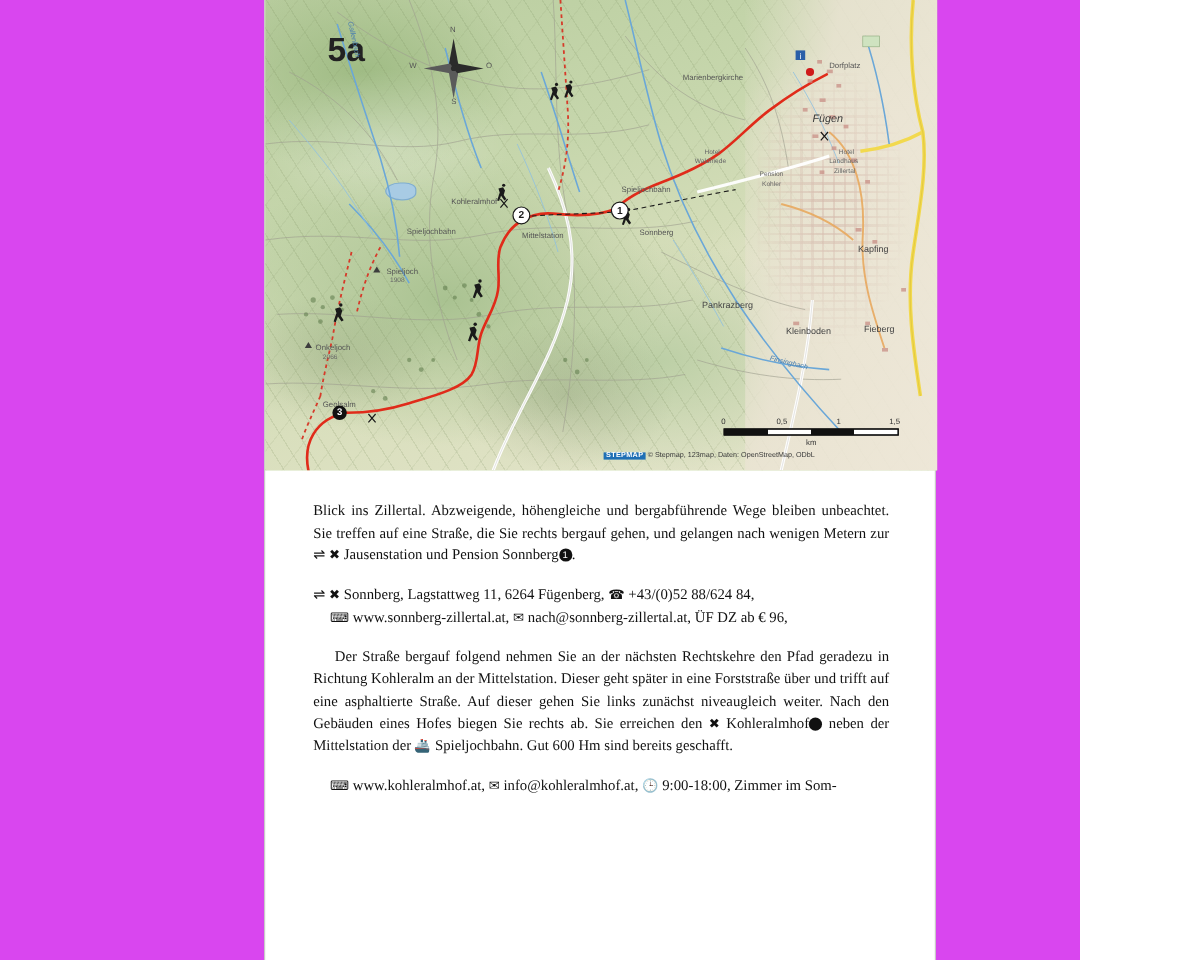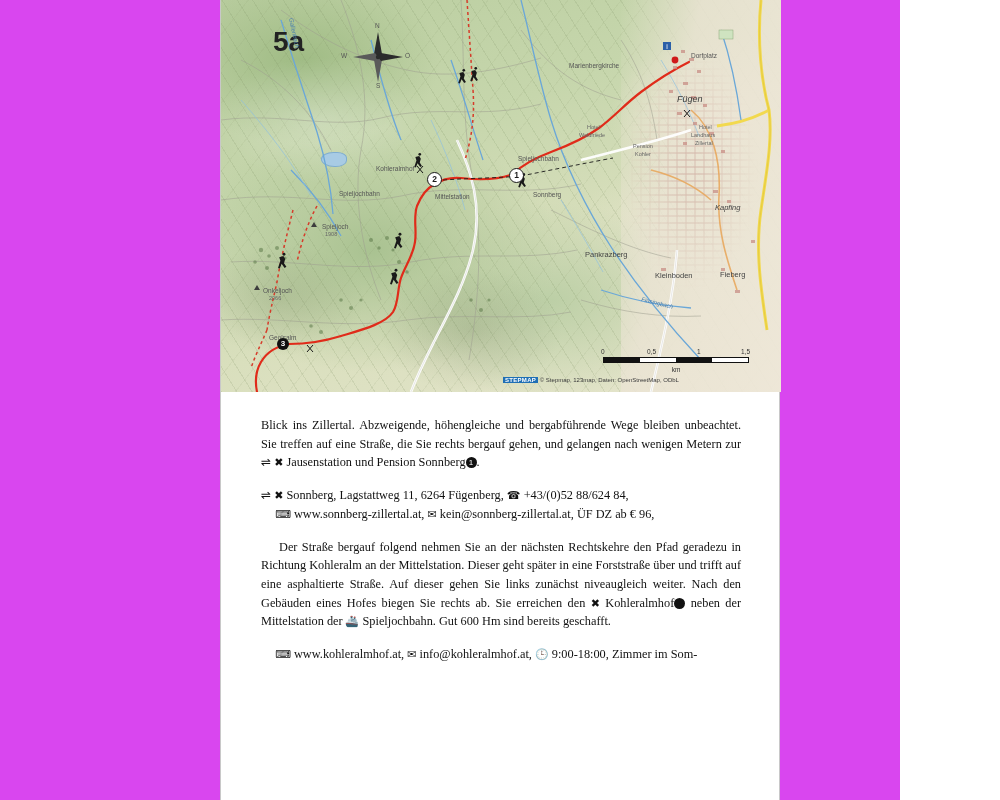--- a/index.html
+++ b/index.html
@@ -444,21 +444,21 @@
       <span class="map-label lbl-tiny" style="left:478px; top:124px;">Hotel</span>
       <span class="map-label lbl-tiny" style="left:470px; top:132px;">Landhaus</span>
       <span class="map-label lbl-tiny" style="left:474px; top:140px;">Zillertal</span>
       <span class="map-label lbl-tiny" style="left:412px; top:143px;">Pension</span>
       <span class="map-label lbl-tiny" style="left:414px; top:151px;">Kohler</span>
       <span class="map-label lbl-small" style="left:297px; top:155px;">Spieljochbahn</span>
       <span class="map-label lbl-small" style="left:155px; top:165px;">Kohleralmhof</span>
       <span class="map-label lbl-small" style="left:214px; top:193px;">Mittelstation</span>
       <span class="map-label lbl-small" style="left:118px; top:190px;">Spieljochbahn</span>
       <span class="map-label lbl-small" style="left:312px; top:191px;">Sonnberg</span>
-      <span class="map-label lbl-place" style="left:494px; top:203px;font-style:italic;">Kapfing</span>
+      <span class="map-label lbl-place" style="left:494px; top:203px;">Kapfing</span>
       <span class="map-label lbl-small" style="left:101px; top:223px;">Spieljoch</span>
       <span class="map-label lbl-tiny" style="left:104px; top:231px;">1908</span>
       <span class="map-label lbl-place" style="left:364px; top:250px;">Pankrazberg</span>
       <span class="map-label lbl-place" style="left:434px; top:271px;">Kleinboden</span>
       <span class="map-label lbl-place" style="left:481px; top:270px;padding-left:18px;">Fieberg</span>
       <span class="map-label lbl-small" style="left:42px; top:287px;">Onkeljoch</span>
       <span class="map-label lbl-tiny" style="left:48px; top:295px;">2066</span>
       <span class="map-label lbl-small" style="left:48px; top:334px;">Geolsalm</span>
       <span class="map-label lbl-stream" style="left:420px; top:300px; transform:rotate(14deg);">Finsingbach</span>
       <span class="map-label lbl-stream" style="left:58px; top:30px; transform:rotate(78deg);">Gallenbach</span>
@@ -500,21 +500,21 @@
           <span class="ico ico-b">⇌</span>
           <span class="ico">✖</span>
           <span>Sonnberg, Lagstattweg 11, 6264 Fügenberg,</span>
           <span class="ico">☎</span>
           <span>+43/(0)52 88/624 84,</span>
         </span>
         <span class="ln">
           <span class="ico">⌨</span>
           <span>www.sonnberg-zillertal.at,</span>
           <span class="ico">✉</span>
-          <span>kein@sonnberg-zillertal.at, ÜF DZ ab € 96,</span>
+          <span>nach@sonnberg-zillertal.at, ÜF DZ ab € 96,</span>
         </span>
       </div>
 
       <p class="para indent">
         <span>Der Straße bergauf folgend nehmen Sie an der nächsten Rechtskehre den Pfad geradezu in Richtung Kohleralm an der Mittelstation. Dieser geht später in eine Forststraße über und trifft auf eine asphaltierte Straße. Auf dieser gehen Sie links zunächst niveaugleich weiter. Nach den Gebäuden eines Hofes biegen Sie rechts ab. Sie erreichen den</span>
         <span class="ico">✖</span>
         <span>Kohleralmhof</span><span class="num-badge">2</span>
         <span>neben der Mittelstation der</span>
         <span class="ico">🚢</span>
         <span>Spieljochbahn. Gut 600 Hm sind bereits geschafft.</span>

